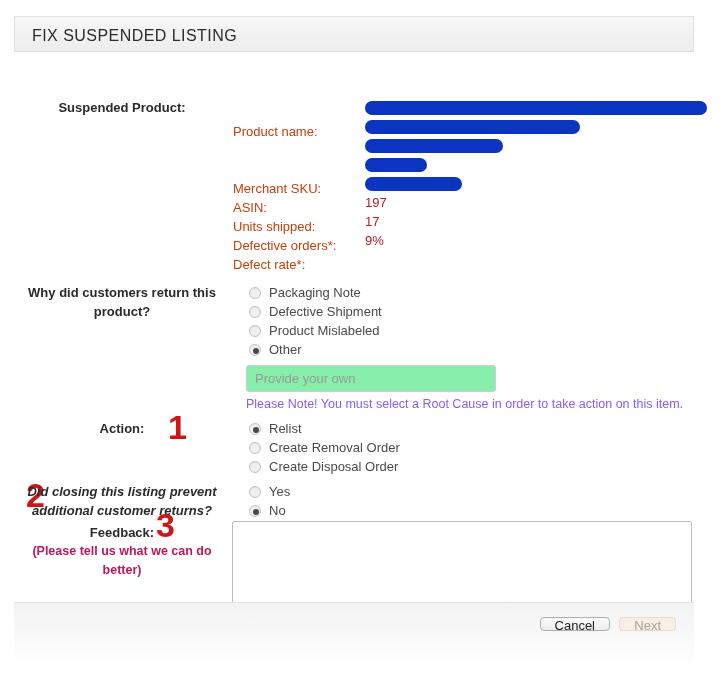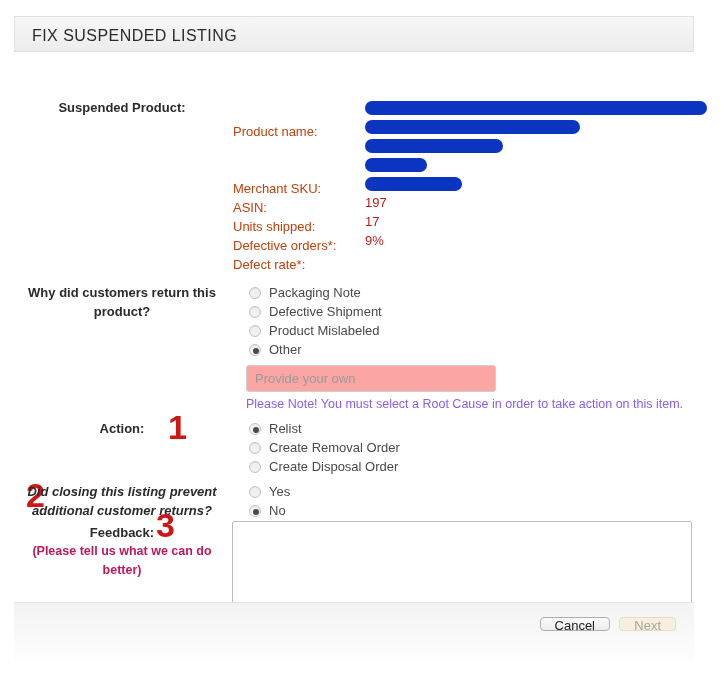--- a/index.html
+++ b/index.html
@@ -155,21 +155,21 @@
 
   
   #other-input-wrap { left: 232px; top: 313px; }
   .text-input {
     width: 250px;
     height: 27px;
     padding: 0 8px;
     font-family: "Liberation Sans", sans-serif;
     font-size: 13px;
     color: #333333;
-    background: #fca5a5;
+    background: #86efac;
     border: 1px solid #cfcfcf;
     border-radius: 3px;
     outline: none;
   }
   .text-input::placeholder { color: #9a9a9a; }
 
   
   #root-cause-note {
     left: 232px; top: 345px;
     font-size: 12.5px;

